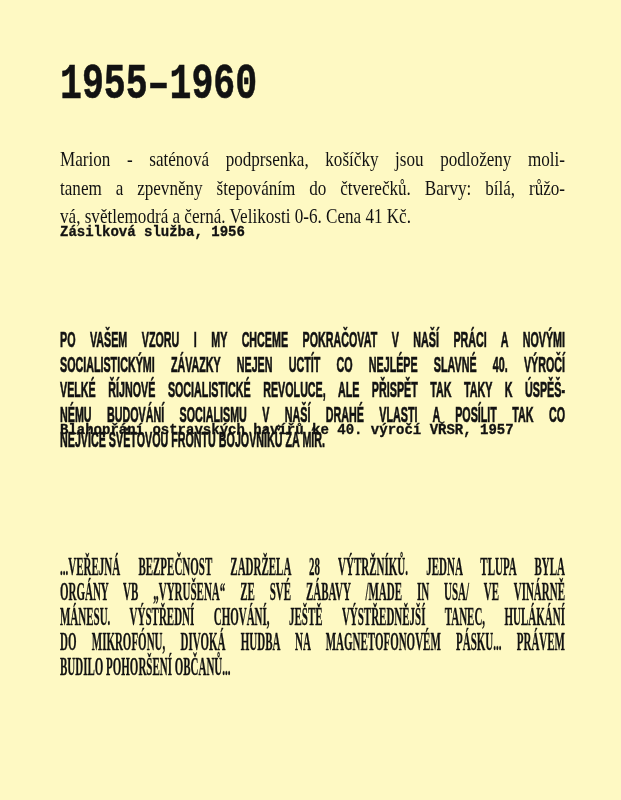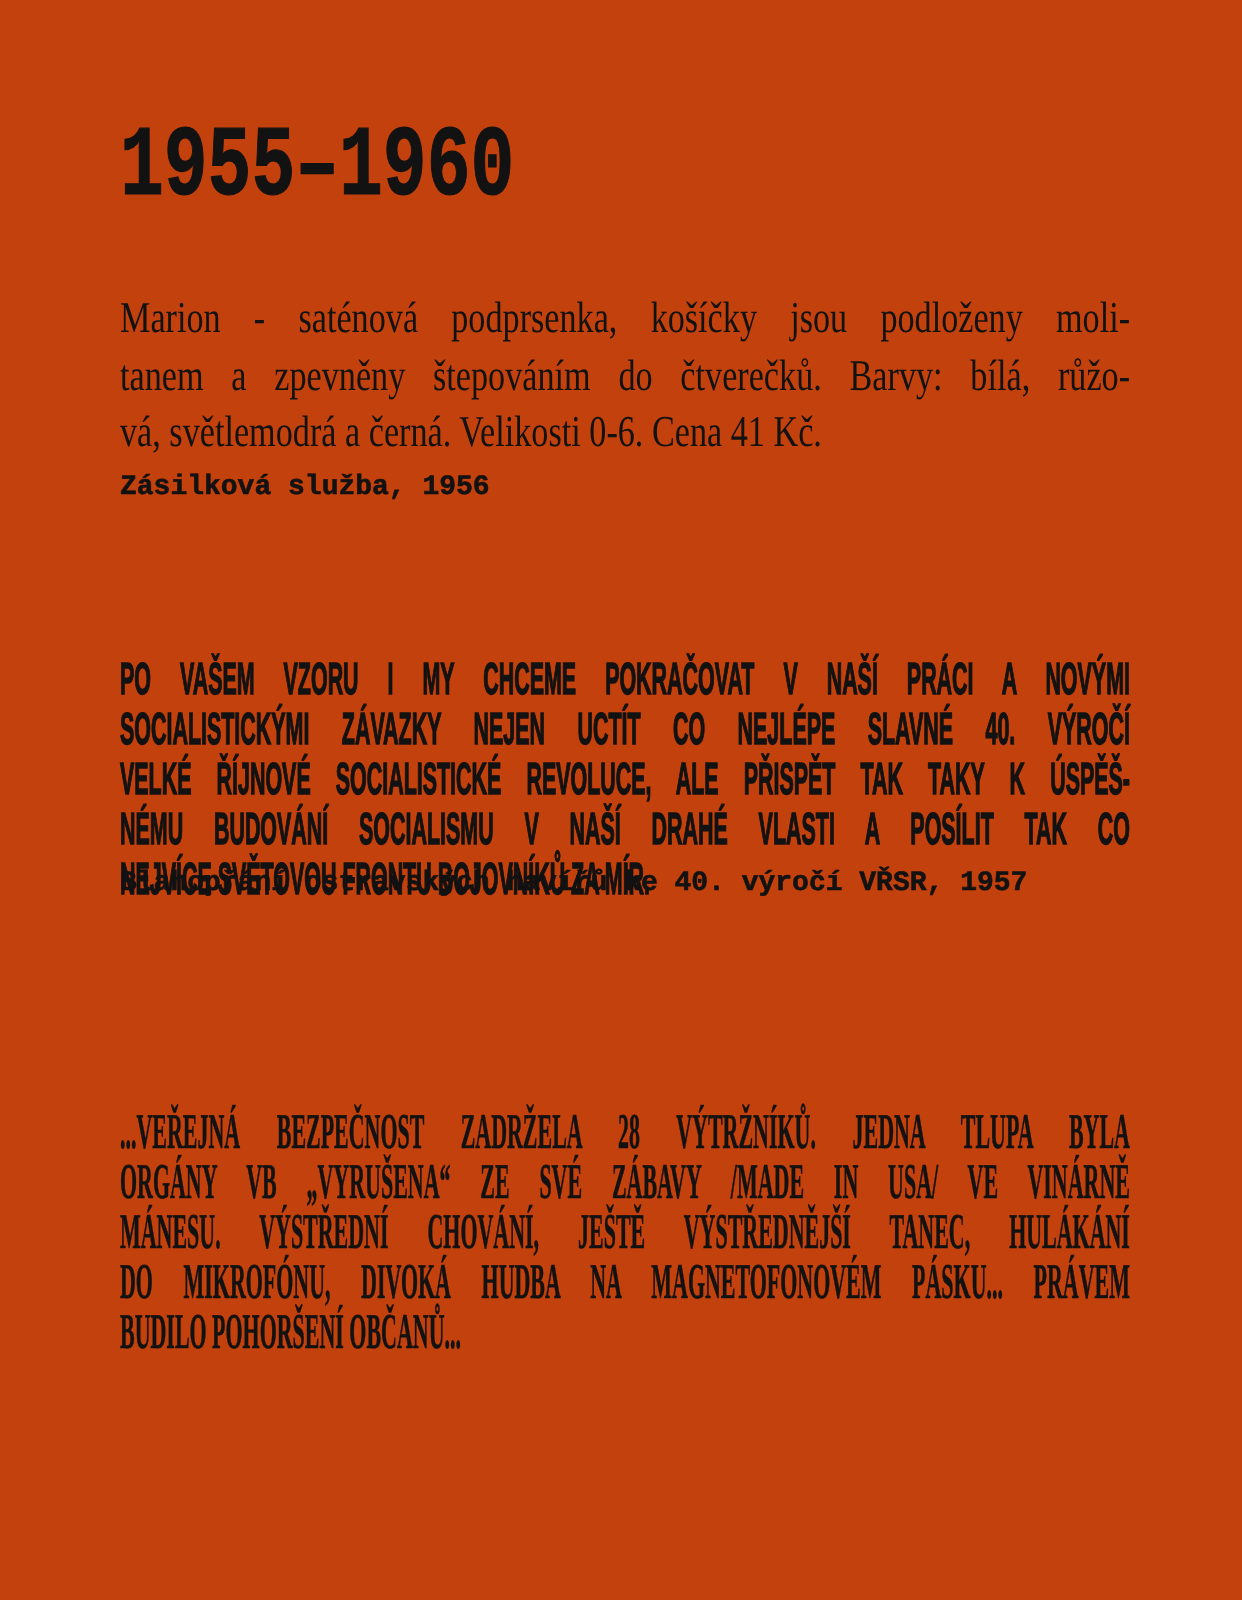--- a/index.html
+++ b/index.html
@@ -6,21 +6,21 @@
   body {
     width: 621px; height: 800px;
     background: #ffffff;
     overflow: hidden;
     font-family: "Liberation Serif", serif;
     color: #121212;
   }
   .page {
     position: relative;
     width: 621px; height: 800px;
-    background: #c2410c;
+    background: #fef9c3;
   }
   .page-title {
     position: absolute;
     left: 60px; top: 60px;
     font-family: "Liberation Mono", monospace;
     font-weight: 700;
     font-size: 50px;
     line-height: 50px;
     white-space: nowrap;
     transform: scaleX(0.73);
@@ -73,21 +73,20 @@
   }
   .quote-source {
     position: absolute;
     left: 60px;
     font-family: "Liberation Mono", monospace;
     font-weight: 700;
     font-size: 14px;
     line-height: 18px;
     white-space: nowrap;
     letter-spacing: 0;
-    margin-top: 12px;
     -webkit-text-stroke: 0.3px #121212;
   }
   .source-1 { top: 223px; }
   .source-2 { top: 421px; }
   .source-3 { top: 674px; }
 </style>
 </head>
 <body>
 
 <div class="page">

